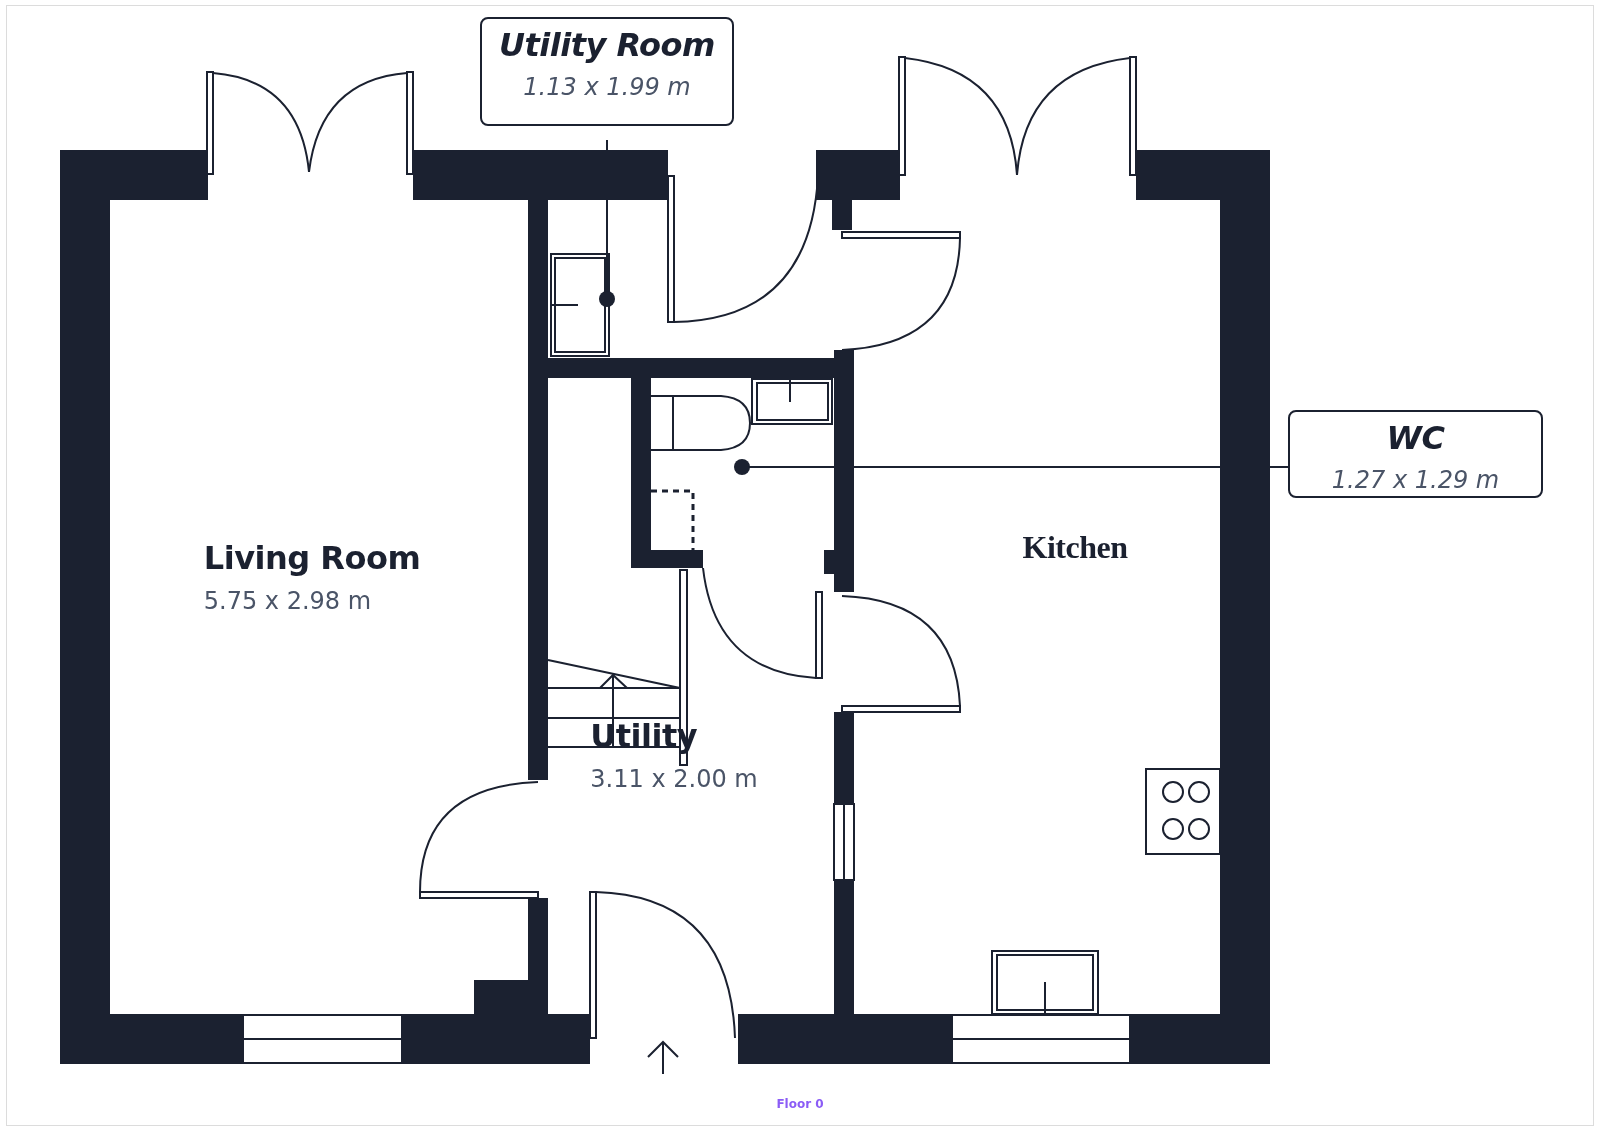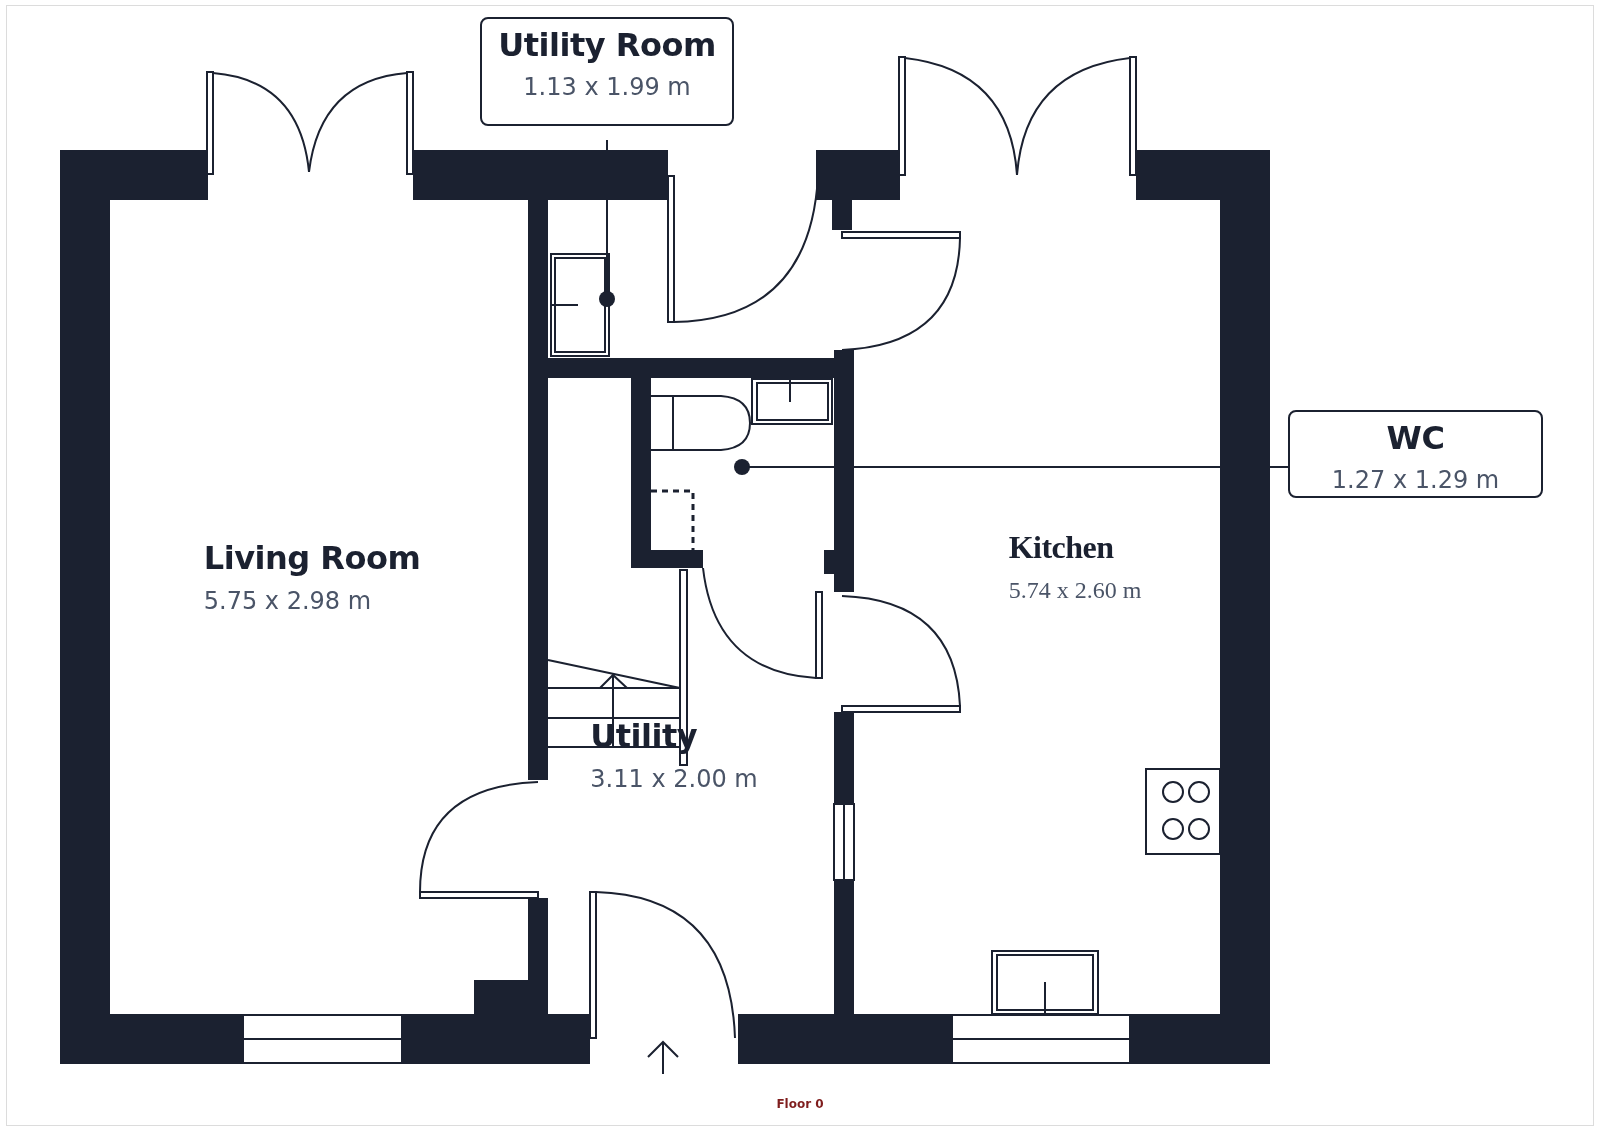--- a/index.html
+++ b/index.html
@@ -2,24 +2,24 @@
 <html><head>
 <meta charset="utf-8">
 <style>
   html, body { margin:0; padding:0; background:#ffffff; }
   body { width:1600px; height:1131px; position:relative; overflow:hidden; font-family:"DejaVu Sans", sans-serif; }
   .page-frame { position:absolute; left:6px; top:5px; width:1588px; height:1121px; border:1px solid #dcdcdc; box-sizing:border-box; }
   svg.plan { position:absolute; left:0; top:0; }
   .room-label { position:absolute; transform:translateX(-50%); text-align:left; white-space:nowrap; }
   .room-name { font-weight:bold; font-size:32px; color:#1b2130; letter-spacing:-0.5px; line-height:40px; }
   .room-dim { font-size:24px; color:#4a5467; line-height:46px; }
-  .callout { position:absolute; background:#fff; border:2px solid #1b2130; border-radius:8px; box-sizing:border-box; text-align:center; }
+  .callout { position:absolute; background:#fff; border:2px solid #1b2130; border-radius:8px; box-sizing:border-box; text-align:center;font-style:italic; }
   .callout .room-name { line-height:40px; margin-top:6px; }
   .callout .room-dim { line-height:44px; }
-  .floor-label { position:absolute; left:800px; top:1097px; transform:translateX(-50%); font-size:12px; font-weight:bold; color:#7f1d1d; }
+  .floor-label { position:absolute; left:800px; top:1097px; transform:translateX(-50%); font-size:12px; font-weight:bold; color:#8b5cf6; }
 </style>
 </head>
 <body>
 
 <div class="page-frame"></div>
 
 <svg class="plan" width="1600" height="1131" viewBox="0 0 1600 1131">
   <g fill="#1b2130" stroke="none">
 
     <rect x="60" y="150" width="50" height="914"></rect>
@@ -142,21 +142,20 @@
   <div class="room-dim">1.27 x 1.29 m</div>
 </div>
 
 <div class="room-label" style="left:312px; top:538px;">
   <div class="room-name">Living Room</div>
   <div class="room-dim">5.75 x 2.98 m</div>
 </div>
 
 <div class="room-label" style="left:1075px; top:527px;font-family:Liberation Serif, serif;">
   <div class="room-name">Kitchen</div>
-  <div class="room-dim">5.74 x 2.60 m</div>
 </div>
 
 <div class="room-label" style="left:674px; top:716px;">
   <div class="room-name">Utility</div>
   <div class="room-dim">3.11 x 2.00 m</div>
 </div>
 
 <div class="floor-label">Floor 0</div>
 
 </body></html>

